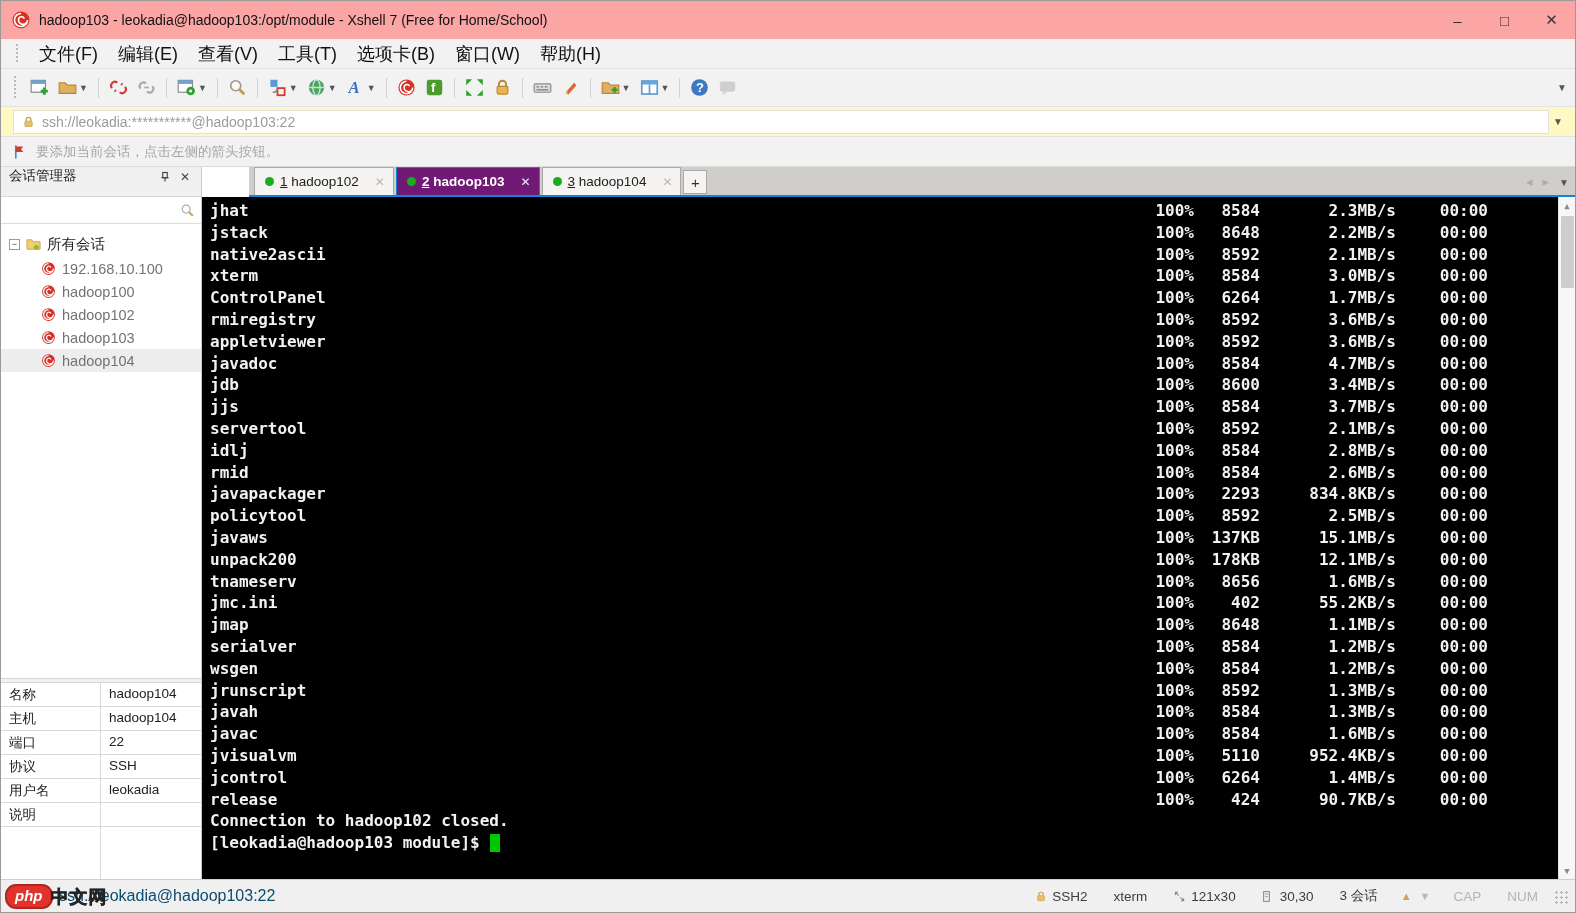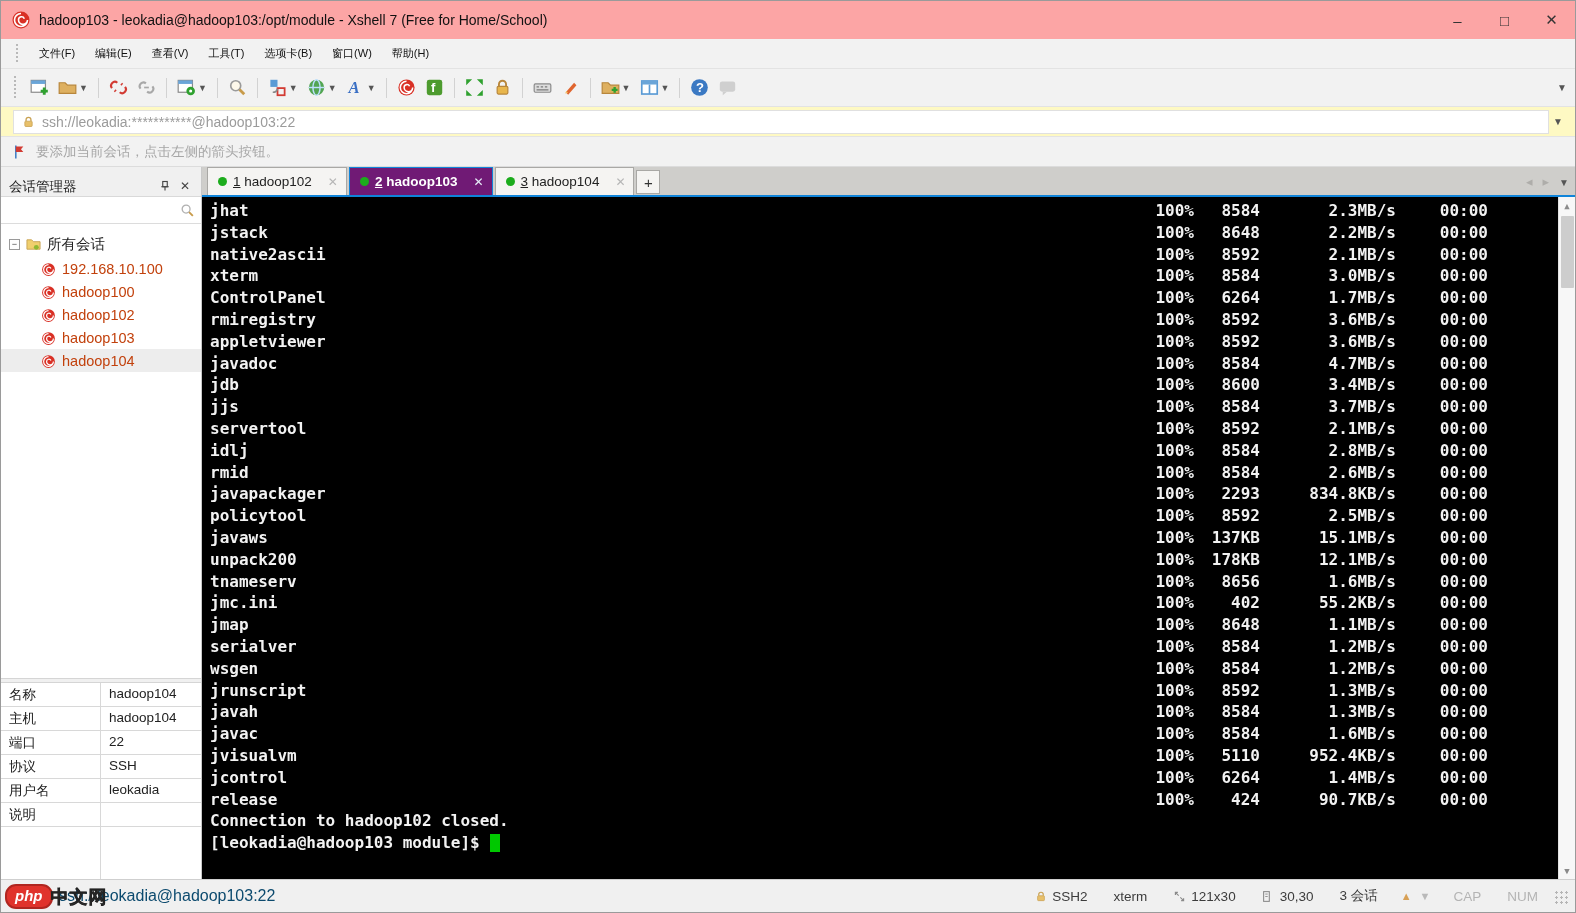--- a/index.html
+++ b/index.html
@@ -9,21 +9,21 @@
 
   
   .titlebar { height:38px; background:#fca5a5; display:flex; align-items:center; padding-left:10px; flex:none; }
   .titlebar .app-ic { width:20px; height:20px; margin-right:8px; }
   .title-text { font-size:14px; color:#111; flex:1; white-space:nowrap; overflow:hidden; }
   .win-controls { display:flex; height:100%; }
   .win-btn { width:47px; height:100%; display:flex; align-items:center; justify-content:center; font-size:15px; color:#333; }
 
   
   .menubar { height:30px; background:#f2f2f2; display:flex; align-items:center; padding-left:14px; gap:2px; flex:none; border-bottom:1px solid #e3e3e3; }
-  .menu-item { padding:4px 10px; font-size:11px; color:#111; }
+  .menu-item { padding:4px 10px; font-size:18px; color:#111; }
   .grip { width:4px; height:70%; margin-right:8px; background-image:radial-gradient(#b9b9b9 1px, transparent 1px); background-size:4px 4px; }
 
   
   .toolbar { height:38px; background:#f2f2f2; display:flex; align-items:center; padding-left:12px; gap:1px; flex:none; border-bottom:1px solid #e3e3e3; position:relative; }
   .tbtn { display:flex; align-items:center; padding:4px 4px; border-radius:3px; }
   .tbtn svg { width:19px; height:19px; }
   .caret { font-size:9px; color:#555; margin-left:2px; }
   .tsep { width:1px; height:20px; background:#d2d2d2; margin:0 5px; }
   .toolbar-overflow { position:absolute; right:8px; font-size:10px; color:#555; }
 
@@ -35,42 +35,42 @@
 
   
   .infobar { height:30px; background:#f2f2f2; display:flex; align-items:center; padding-left:12px; gap:8px; flex:none; border-bottom:1px solid #dcdcdc; }
   .info-text { color:#a6a6a6; font-size:13.5px; }
 
   
   .main { flex:1; display:flex; min-height:0; }
 
   
   .sidebar { width:201px; flex:none; display:flex; flex-direction:column; border-right:1px solid #c9c9c9; background:#fff; }
-  .sm-header { height:30px; background:#f0f0f0; display:flex; align-items:flex-end; padding:0 6px 0 8px; border-bottom:1px solid #d9d9d9; }
+  .sm-header { height:30px; background:#f0f0f0; display:flex; align-items:flex-start; padding:0 6px 0 8px; border-bottom:1px solid #d9d9d9; }
   .sm-title { flex:1; font-size:13.5px; color:#222; }
   .sm-hbtn { width:20px; height:20px; display:flex; align-items:center; justify-content:center; color:#444; font-size:12px; }
   .sm-search { height:27px; background:#fff; border-bottom:1px solid #dcdcdc; display:flex; align-items:center; justify-content:flex-end; padding-right:6px; }
   .tree { flex:1; overflow:hidden; padding-top:8px; }
   .tree-root-row { display:flex; align-items:center; gap:5px; padding:3px 0 3px 8px; font-size:14.5px; }
   .expander { width:11px; height:11px; border:1px solid #9a9a9a; background:#fff; display:flex; align-items:center; justify-content:center; font-size:9px; line-height:9px; color:#444; }
-  .tree-item { display:flex; align-items:flex-end; gap:6px; padding:3.5px 4px 3.5px 40px; font-size:14.5px; color:#c2410c; }
+  .tree-item { display:flex; align-items:flex-start; gap:6px; padding:3.5px 4px 3.5px 40px; font-size:14.5px; color:#737373; }
   .tree-item.selected { background:#ededed; }
   .tree-item svg, .tree-root-row svg { flex:none; }
 
   .splitter { height:5px; background:#f0f0f0; border-top:1px solid #d5d5d5; border-bottom:1px solid #d5d5d5; flex:none; }
   .props { flex:none; display:flex; flex-direction:column; height:196px; }
   .prop-row { display:flex; height:24px; border-bottom:1px solid #d8d8d8; font-size:13.5px; }
   .prop-label { width:100px; flex:none; padding:3px 0 0 8px; border-right:1px solid #d8d8d8; color:#222; }
   .prop-value { flex:1; padding:3px 0 0 8px; color:#222; }
   .prop-filler { flex:1; display:flex; }
   .prop-filler .pf-left { width:100px; border-right:1px solid #d8d8d8; }
 
   
   .content { flex:1; display:flex; flex-direction:column; min-width:0; }
-  .tabstrip { height:30px; background:#cfcecb; display:flex; align-items:flex-end; padding-left:5px; flex:none; border-bottom:2px solid #1084d9; position:relative; }
+  .tabstrip { height:30px; background:#cfcecb; display:flex; align-items:flex-end; padding-left:5px; flex:none; border-bottom:2px solid #1084d9; position:relative;margin-left:47px; }
   .tab { height:28px; display:flex; align-items:center; gap:6px; padding:0 8px 0 10px; background:#f5f4f2; border:1px solid #a9a8a5; border-bottom:none; margin-right:2px; font-size:13.5px; color:#222; }
   .tab .dot { width:9px; height:9px; border-radius:50%; background:#1cac1c; flex:none; }
   .tab .tnum { text-decoration:underline; }
   .tab .tclose { color:#b5b5b5; font-size:12px; margin-left:10px; }
   .tab.active { background:#701a75; border-color:#1084d9; color:#fff; font-weight:bold; }
   .tab.active .tclose { color:#e8f2fb; }
   .tab-add { width:24px; height:24px; background:#f5f4f2; border:1px solid #a9a8a5; display:flex; align-items:center; justify-content:center; font-size:15px; color:#333; margin-bottom:1px; }
   .tab-nav { position:absolute; right:26px; bottom:6px; display:flex; gap:10px; color:#aeadaa; font-size:13px; }
   .tab-caret { position:absolute; right:6px; bottom:7px; font-size:10px; color:#555; }
 

